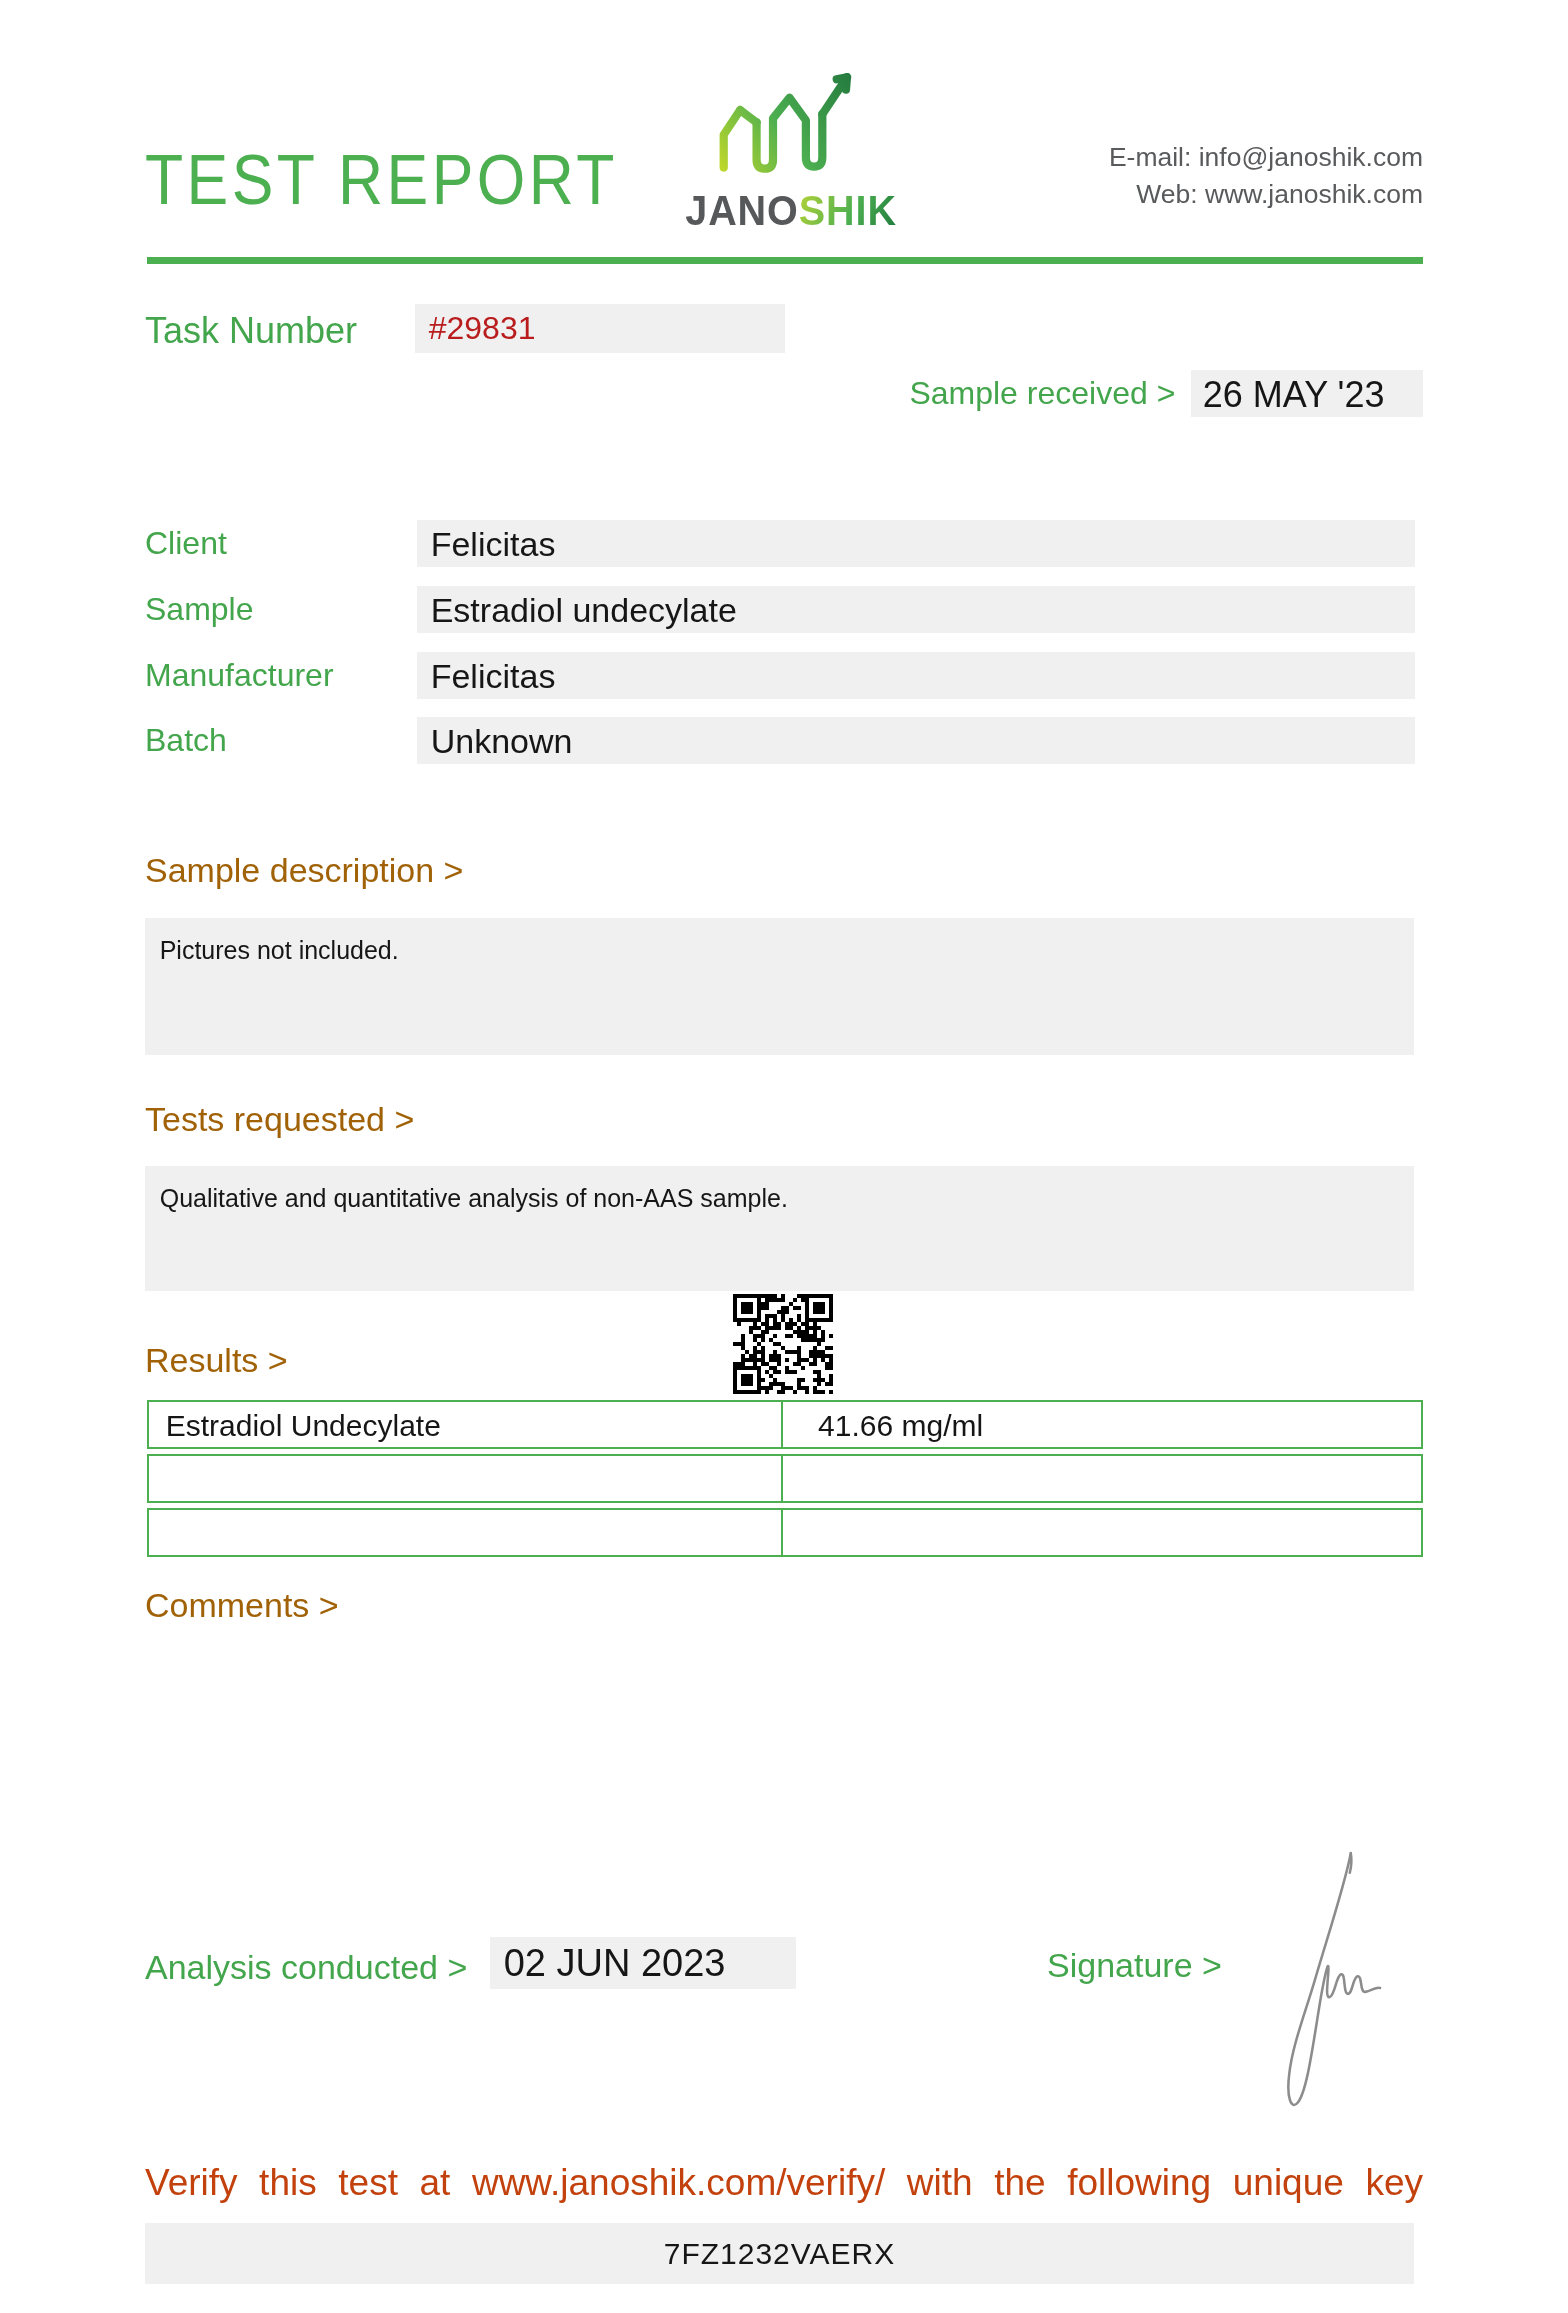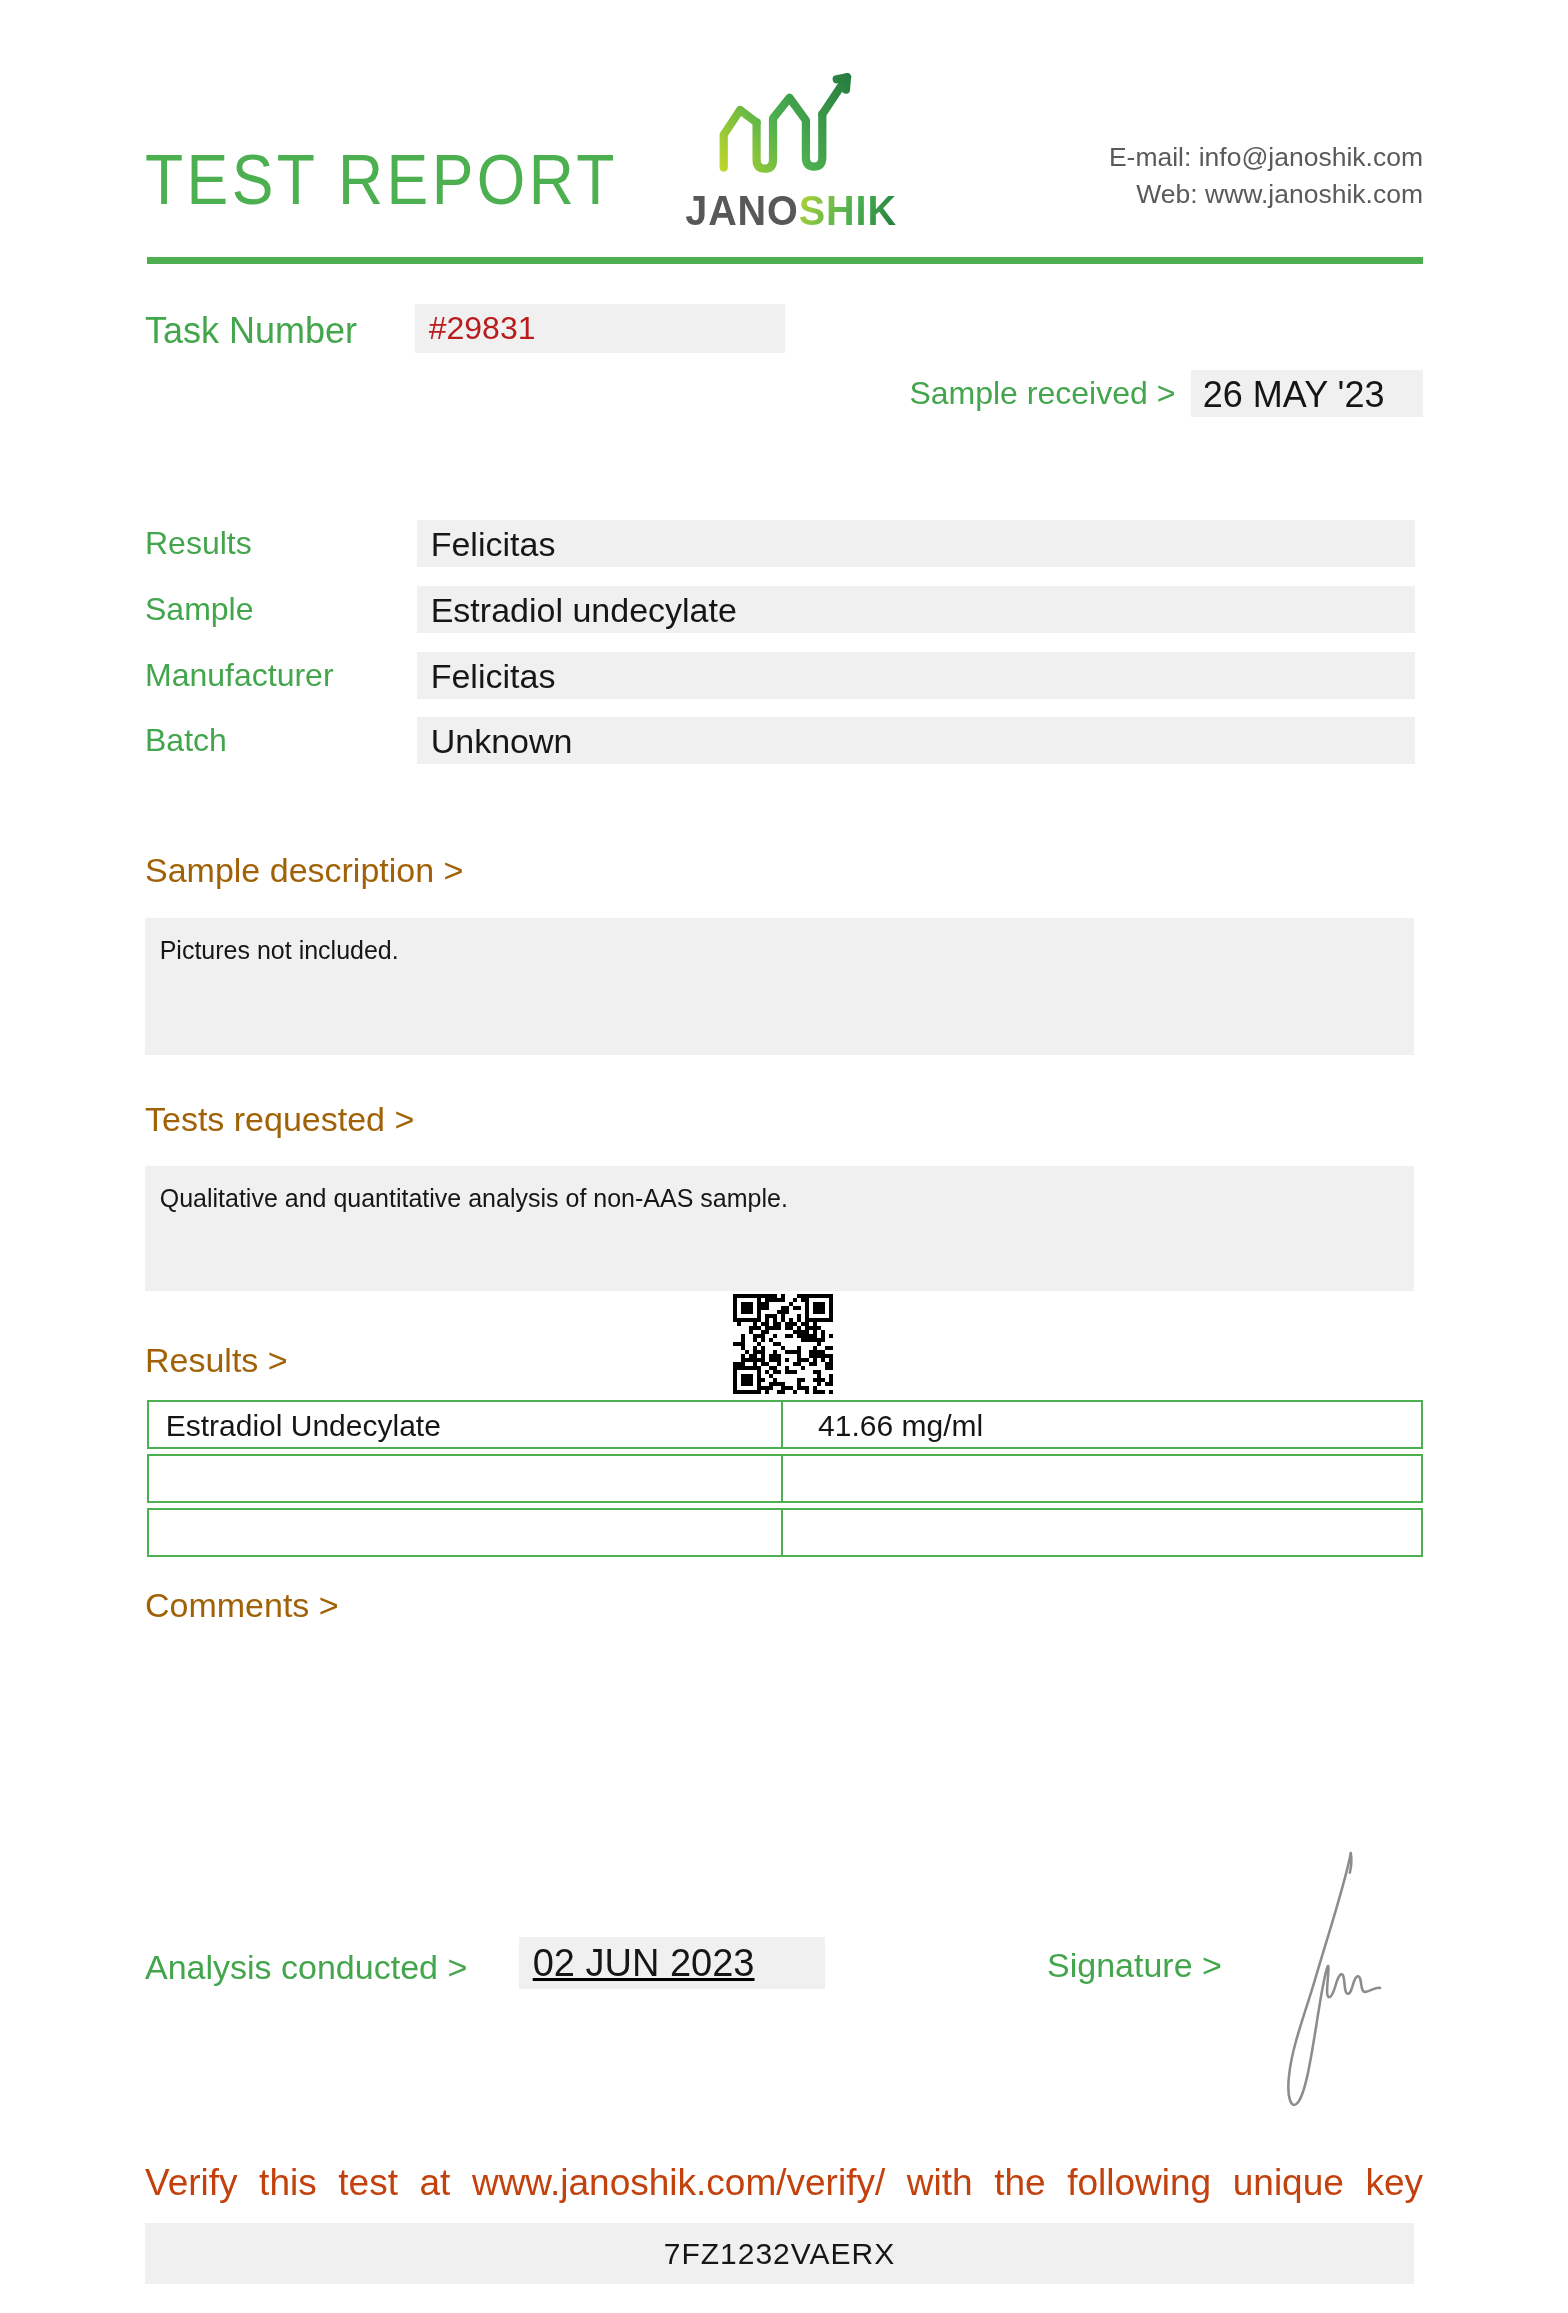--- a/index.html
+++ b/index.html
@@ -52,21 +52,21 @@
   .c1 { width:637px; }
   .c2 { flex:1; margin-left:-2.9px; }
   .tcell span { display:block; padding:6.9px 0 0 16.7px; font-size:30px; color:#161616; white-space:nowrap; }
   .c2 span { padding-left:35px; }
 
   
   .qr { left:733px; top:1294px; width:100px; height:100px; }
 
   
   .an-label { left:145px; top:1948px; font-size:34px; color:#43a54c; white-space:nowrap; }
-  .an-box { left:519px; top:1937px; width:306px; height:52px;text-decoration:underline; }
+  .an-box { left:490px; top:1937px; width:306px; height:52px; }
   .an-box span { display:block; padding:4.9px 0 0 13.7px; font-size:38px; color:#161616; white-space:nowrap; }
   .sig-label { left:1047px; top:1946px; font-size:34px; color:#43a54c; white-space:nowrap; }
   .sig { left:1257px; top:1847px; width:127px; height:279px; }
 
   .verify { left:145px; top:2162px; width:1278px; font-size:37px; color:#c2410c;
             text-align:justify; text-align-last:justify; white-space:normal; }
   .key-box { left:145px; top:2223px; width:1269px; height:61px; }
   .key-box span { display:block; text-align:center; line-height:61px; font-size:30px; color:#161616; letter-spacing:1px; }
 </style>
 </head>
@@ -108,21 +108,21 @@
     <span>#29831</span>
   </div>
 
   <div class="date-row" style="top:370px;">
     <span class="dlabel">Sample received &gt;</span>
     <div class="date-box">
         <span>26 MAY '23</span>
       </div>
   </div>
 
-  <div class="abs ilabel" style="top:525px;">Results</div>
+  <div class="abs ilabel" style="top:525px;">Client</div>
   <div class="abs ibox graybox" style="top:520px;">
       <span>Felicitas</span>
     </div>
 
   <div class="abs ilabel" style="top:591px;">Sample</div>
   <div class="abs ibox graybox" style="top:586px;">
       <span>Estradiol undecylate</span>
     </div>
 
   <div class="abs ilabel" style="top:657px;">Manufacturer</div>

